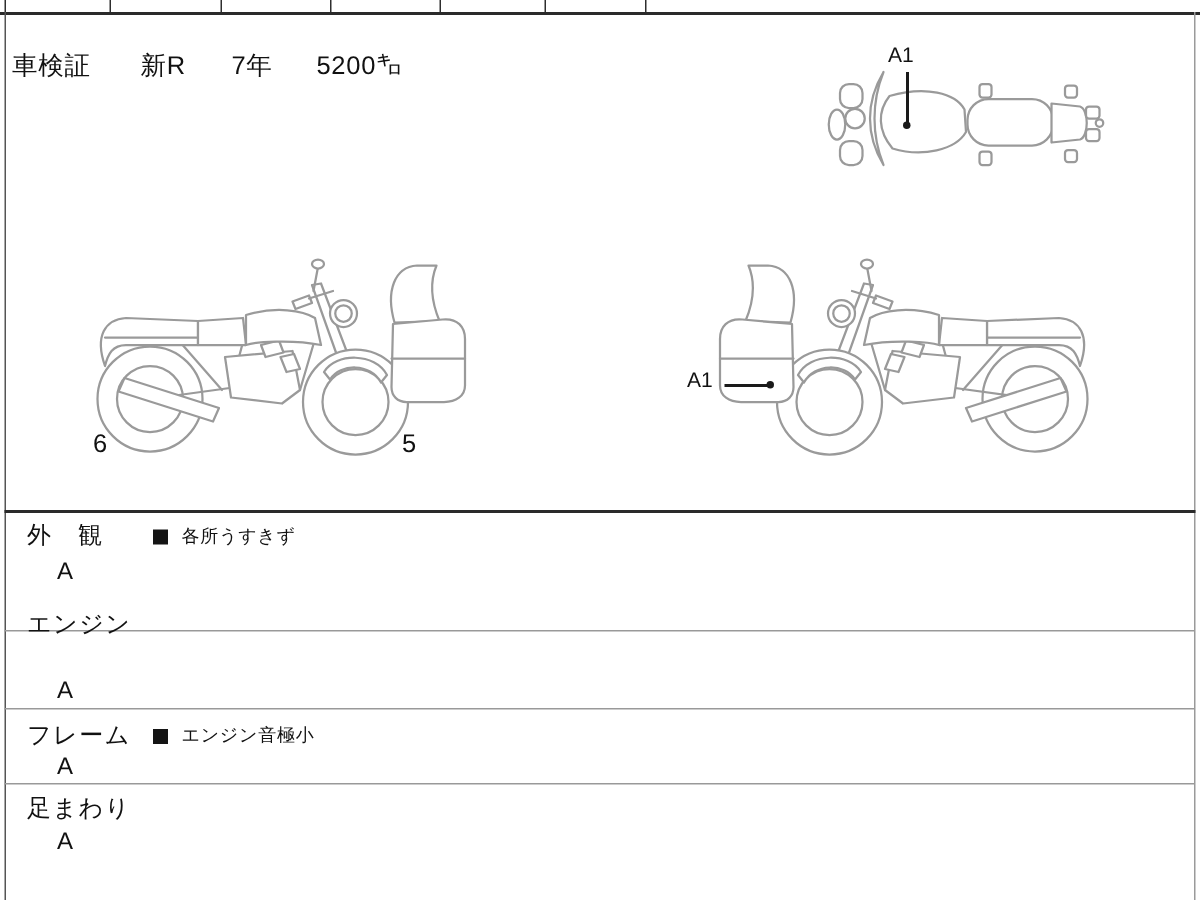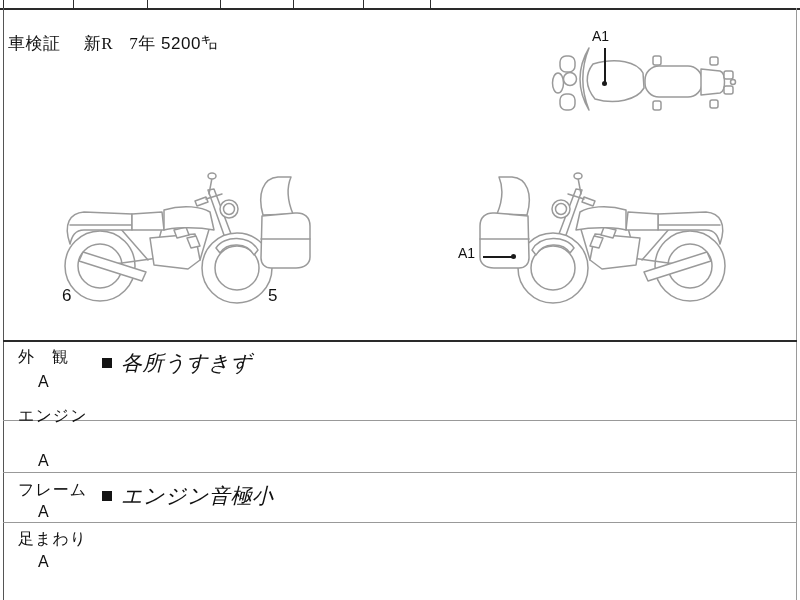--- a/index.html
+++ b/index.html
@@ -10,21 +10,21 @@
   .vline-light{position:absolute;width:1px;background:#9a9a9a;}
   .hline-thick{position:absolute;height:2px;background:#2a2a2a;}
   .hline-thin{position:absolute;height:1px;background:#999;}
   .hdr{font-size:17px;letter-spacing:0.5px;white-space:nowrap;}
   .hdr .seg{display:inline-block;text-align:right;}
   .row-label{font-size:16px;letter-spacing:1px;white-space:nowrap;}
   .grade{font-size:16px;}
   .notes{display:flex;align-items:center;white-space:nowrap;}
   .note-group{display:flex;align-items:center;margin-right:18px;}
   .bullet{display:inline-block;width:10px;height:10px;background:#141414;margin-right:9px;flex:0 0 auto;}
-  .note-text{font-size:21px;letter-spacing:0.5px;font-style:italic;}
+  .note-text{font-size:12px;letter-spacing:0.5px;}
   .pointer-label{font-size:14px;color:#111;white-space:nowrap;}
   .pointer-vline{position:absolute;width:1.5px;background:#1a1a1a;}
   .pointer-hline{position:absolute;height:1.5px;background:#1a1a1a;}
   .pointer-dot{position:absolute;width:5px;height:5px;border-radius:50%;background:#1a1a1a;}
   .wheel-num{position:absolute;font-size:17px;color:#111;}
   svg{display:block;}
   .mirrored{transform:scaleX(-1);}
 </style>
 </head>
 <body>
@@ -40,23 +40,23 @@
     <div class="vline" style="left:363px;top:0;height:8px;"></div>
     <div class="vline" style="left:430px;top:0;height:8px;"></div>
   </div>
   <div class="hline-thick" style="left:0;top:8px;width:800px;"></div>
 
   <div class="vline" style="left:3px;top:8px;height:592px;background:#555;"></div>
   <div class="vline-light" style="left:796px;top:8px;height:592px;"></div>
 
   <div class="abs hdr" style="left:8px;top:32px;">
     <span class="seg">車検証</span>
-    <span class="seg" style="margin-left:18px;font-family:Liberation Serif, serif;">新R</span>
-    <span class="seg" style="margin-left:11px;font-family:Liberation Serif, serif;">7年</span>
-    <span class="seg" style="">5200㌔</span>
+    <span class="seg" style="margin-left:28px;">新R</span>
+    <span class="seg" style="margin-left:25px;">7年</span>
+    <span class="seg" style="margin-left:24px;">5200㌔</span>
   </div>
 
   <div class="abs" style="left:545px;top:28px;width:200px;height:95px;">
     <svg width="195" height="92" viewBox="0 0 195 92" style="position:absolute;left:0;top:0;" fill="none" stroke="#9a9a9a" stroke-width="1.5" stroke-linejoin="round" stroke-linecap="round">
 
       <ellipse cx="13" cy="55" rx="5.5" ry="10" fill="#fff"></ellipse>
       <circle cx="25" cy="51" r="6.5" fill="#fff"></circle>
 
       <rect x="15" y="28" width="15" height="16" rx="6" fill="#fff"></rect>
       <rect x="15" y="66" width="15" height="16" rx="6" fill="#fff"></rect>

